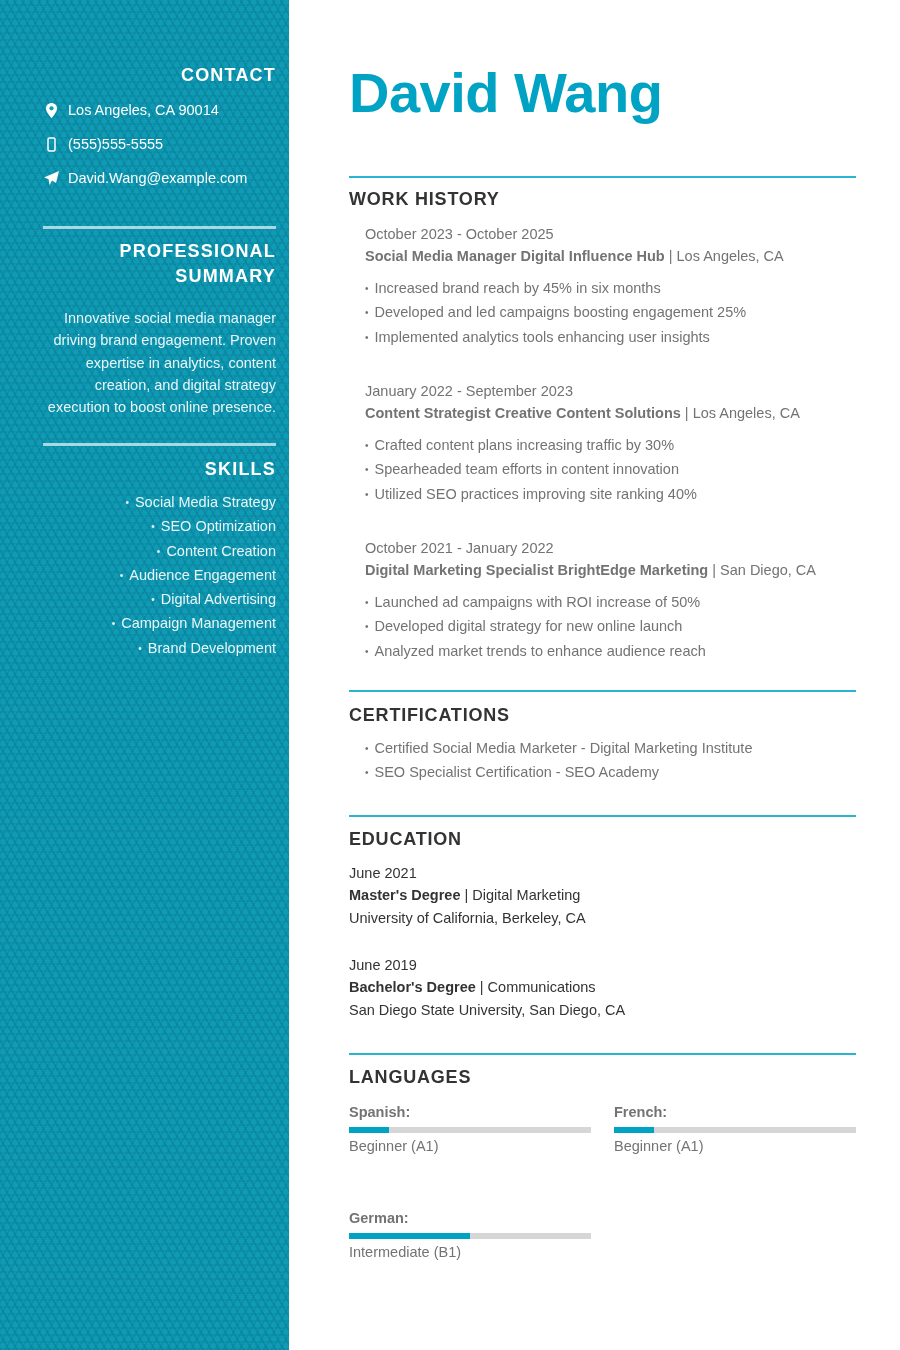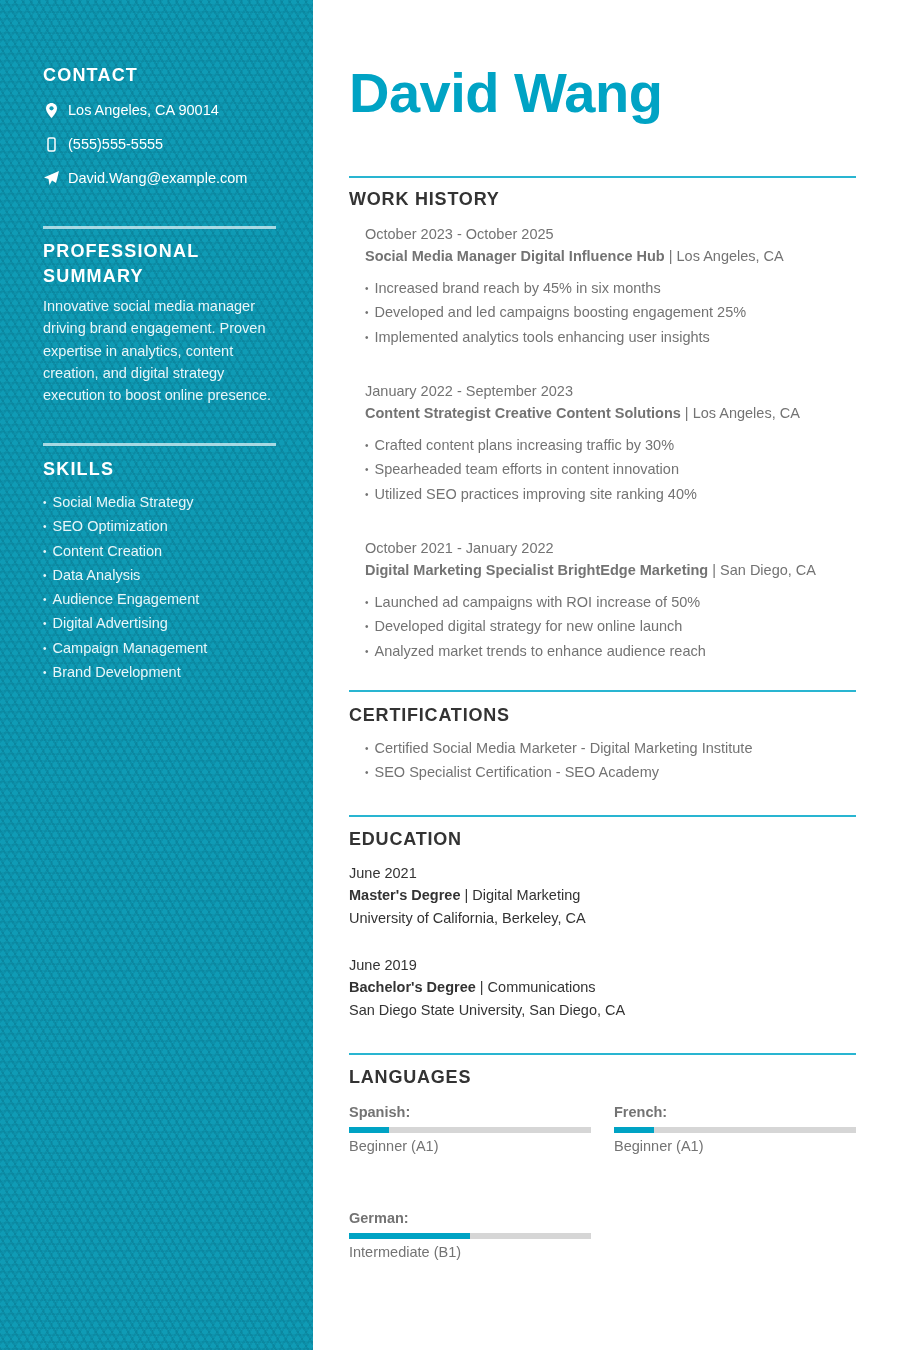--- a/index.html
+++ b/index.html
@@ -1,26 +1,27 @@
 <!DOCTYPE html>
 <html><head>
 <meta charset="utf-8">
 <style>
   * { box-sizing: border-box; margin: 0; padding: 0; }
   html, body { width: 900px; height: 1350px; background: #ffffff; overflow: hidden; }
   body { font-family: "Liberation Sans", sans-serif; color: #333; position: relative; }
 
   .sidebar {
-    position: absolute; left: 0; top: 0; width: 313px; height: 1350px;
+    position: absolute; left: 0; top: 0; width: 289px; height: 1350px;
     background-color: #0f9bb5;
     background-image:
       repeating-linear-gradient(60deg, rgba(0,80,100,0.18) 0 2px, transparent 2px 7px),
       repeating-linear-gradient(-60deg, rgba(0,80,100,0.12) 0 2px, transparent 2px 7px),
       repeating-linear-gradient(0deg, rgba(0,80,100,0.10) 0 2px, transparent 2px 7px);
     color: #fff;
+    text-align: right;
   }
   .side-inner { position: absolute; left: 43px; width: 233px; }
   .side-title {
     font-size: 18px; font-weight: bold; letter-spacing: 1.2px; color: #fff;
     line-height: 25px;
   }
   .contact-row { display: flex; align-items: center; height: 34px; font-size: 14.5px; }
   .contact-row .icon { width: 16px; height: 16px; margin-right: 9px; display: flex; align-items: center; justify-content: center; }
   .divider-light { height: 3px; background: rgba(220,240,245,0.75); width: 233px; }
   .summary-text { font-size: 14.5px; line-height: 22.3px; color: #e8f6f9; }
@@ -84,32 +85,31 @@
     </div>
   </div>
 
   <div class="side-inner divider-light" style="top:226px;"></div>
 
   <div class="side-inner" style="top:239px;">
     <div class="side-title">
       <div>PROFESSIONAL</div>
       <div>SUMMARY</div>
     </div>
-    <p class="summary-text" style="margin-top:6px;">Innovative social media manager driving brand engagement. Proven expertise in analytics, content creation, and digital strategy execution to boost online presence.</p>
+    <p class="summary-text" style="margin-top:18px;">Innovative social media manager driving brand engagement. Proven expertise in analytics, content creation, and digital strategy execution to boost online presence.</p>
   </div>
 
   <div class="side-inner divider-light" style="top:443px;"></div>
 
   <div class="side-inner" style="top:457px;">
     <div class="side-title">SKILLS</div>
     <ul class="skills-list" style="margin-top:9px;">
       <li>Social Media Strategy</li>
       <li>SEO Optimization</li>
       <li>Content Creation</li>
-      <li>Data Analysis</li>
       <li>Audience Engagement</li>
       <li>Digital Advertising</li>
       <li>Campaign Management</li>
       <li>Brand Development</li>
     </ul>
   </div>
 </aside>
 
 <main class="main">
   <h1 class="name">David Wang</h1>

